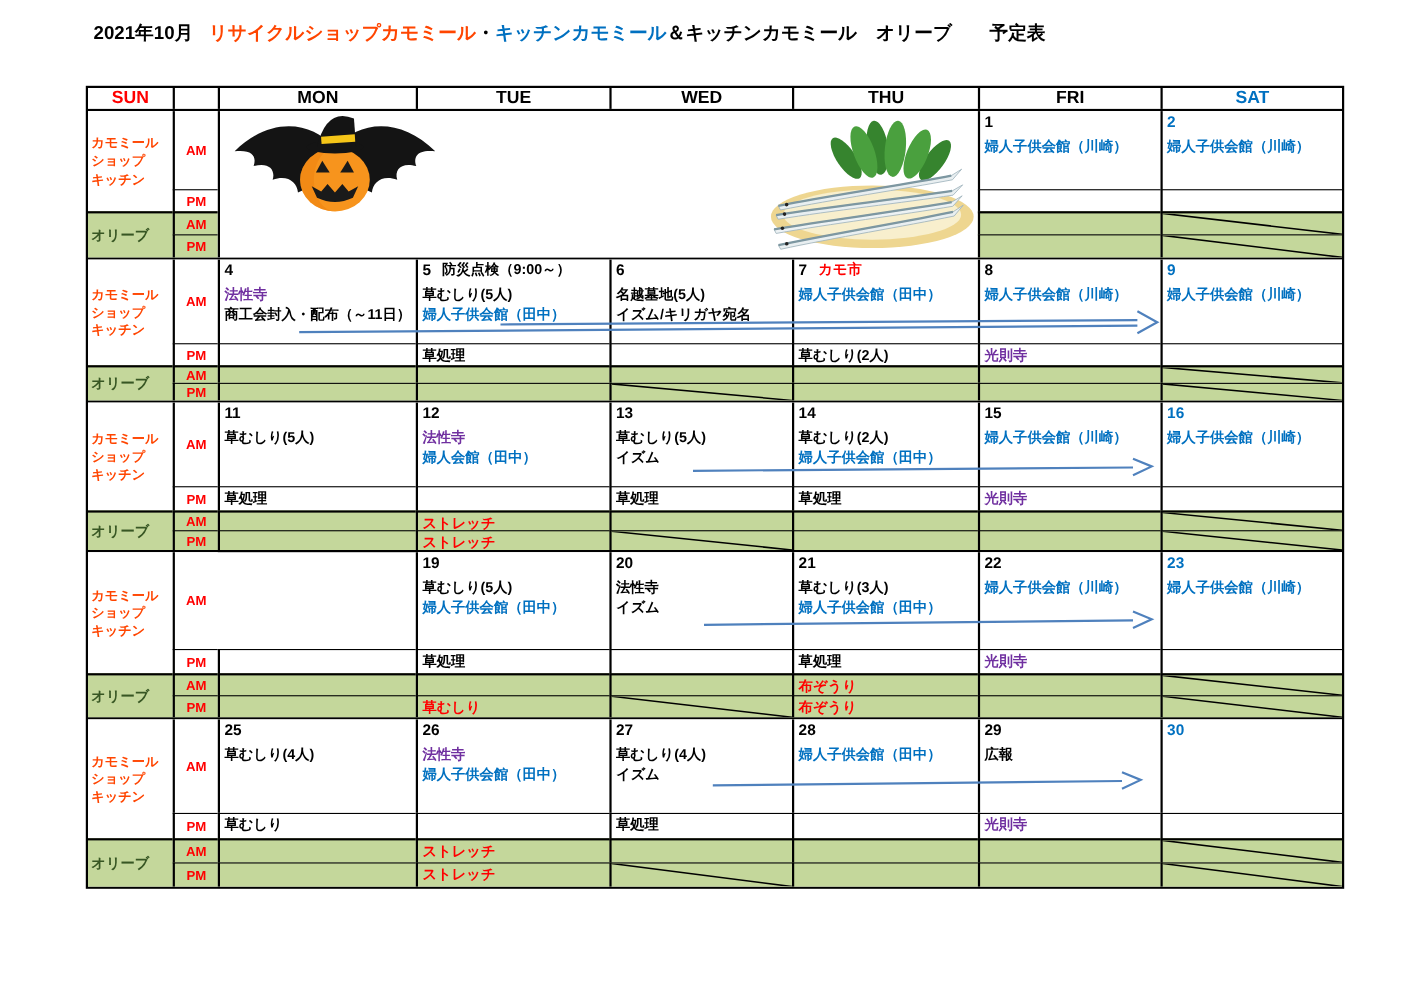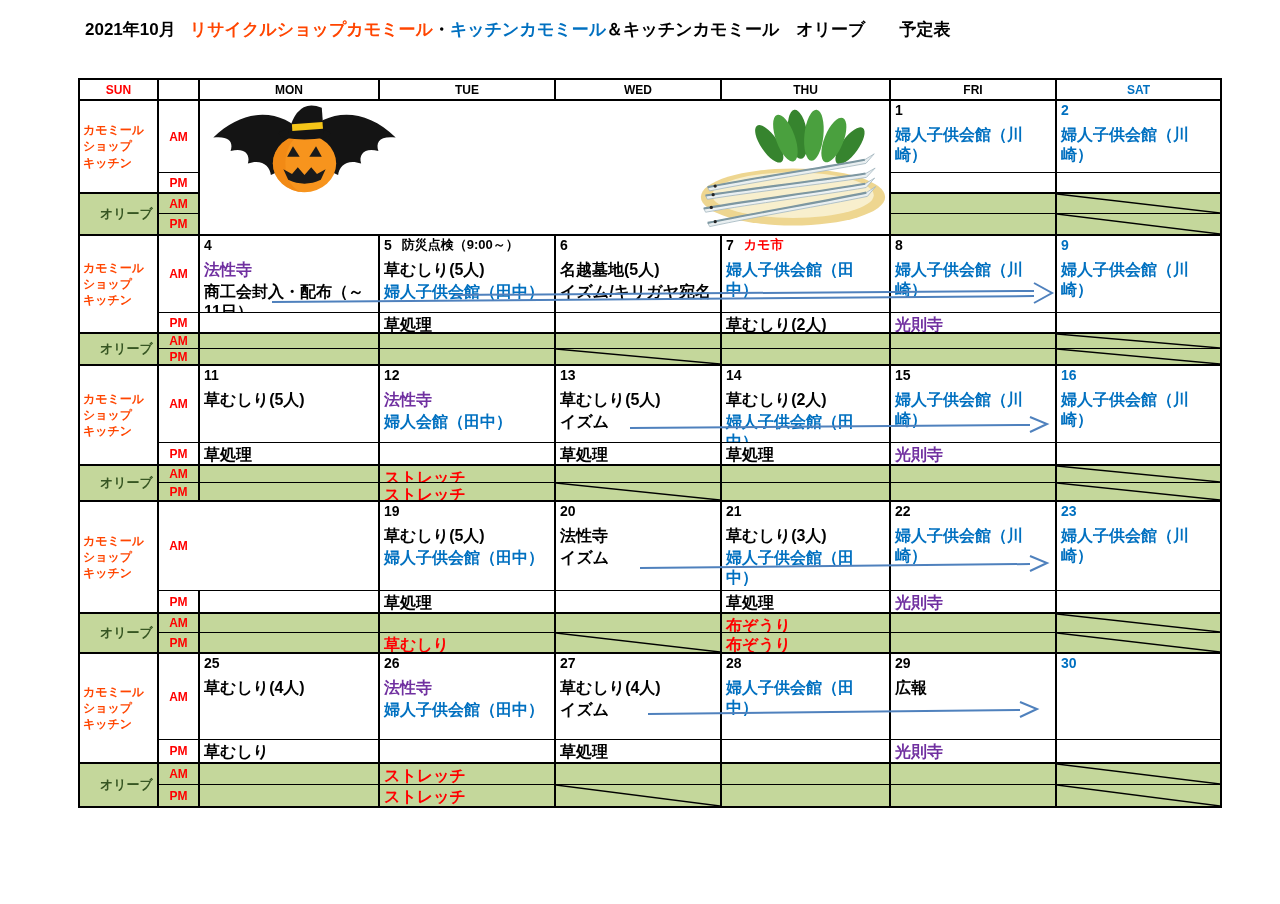--- a/index.html
+++ b/index.html
@@ -16,41 +16,41 @@
   .t-orange{color:#ff4500;}
   .t-blue{color:#0070c0;}
   .gap{display:inline-block;width:14px;}
   .contact{position:absolute;left:818px;top:48px;font-size:14px;font-weight:bold;white-space:pre;}
   .contact span{margin-right:26px;}
   
   .cal{position:absolute;left:78px;top:78px;width:1140px;border:2px solid #000;background:#fff;}
   .grid{display:grid;grid-template-columns:77px 41px 180px 176px 166px 169px 166px 165px;}
   .hdr{grid-template-rows:19px;}
   .hc{border-left:2px solid #000;display:flex;align-items:center;justify-content:center;
-      font-size:12px;font-weight:bold;}
+      font-size:16px;font-weight:bold;}
   .wk{border-top:2px solid #000;}
   .w1{grid-template-rows:71px 20px 21px 21px;}
   .w2{grid-template-rows:76px 20px 16px 16px;}
   .w3{grid-template-rows:76px 22px 18px 18px;}
   .w4{grid-template-rows:88px 22px 20px 20px;}
   .w5{grid-template-rows:85px 23px 22px 22px;}
   .c{position:relative;background:#fff;border-left:2px solid #000;overflow:hidden;font-weight:bold;}
   .first{border-left:none;}
   .r2{border-top:1px solid #000;}
   .r3{border-top:2px solid #000;}
   .r4{border-top:1px solid #000;}
   .olv{background:#c4d79b;}
   .shoplbl{color:#ff4500;font-size:12px;line-height:1.35;display:flex;flex-direction:column;
            justify-content:center;padding-left:3px;}
-  .olvlbl{color:#375623;font-size:13px;display:flex;align-items:center;padding-left:20px;}
+  .olvlbl{color:#375623;font-size:13px;display:flex;align-items:center;padding-left:3px;}
   .ampm{color:#ff0000;font-size:12px;display:flex;align-items:center;justify-content:center;}
   .day{padding:1px 4px;font-size:12px;line-height:1.25;}
   .date{font-size:14px;display:inline-block;vertical-align:top;line-height:1.2;}
   .note{font-size:13px;display:inline-block;margin-left:10px;line-height:1.25;}
-  .ln{display:block;font-size:16px;margin-top:2px;}
+  .ln{display:block;font-size:13px;margin-top:2px;}
   .ln.g{margin-top:6px;}
   .r2 .ln,.r3 .ln,.r4 .ln{margin-top:1px;}
   .diag{position:absolute;left:0;top:0;width:100%;height:100%;}
   .diag line{stroke:#000;stroke-width:1.4;vector-effect:non-scaling-stroke;}
   .deco{background:#fff;overflow:hidden;}
   .bat{position:absolute;left:2px;top:2px;width:205px;height:96px;}
   .msg{position:absolute;left:228px;top:57px;font-size:14px;font-weight:bold;white-space:nowrap;}
   .fishp{position:absolute;left:498px;top:6px;width:190px;height:124px;}
   .arrows{position:absolute;left:0;top:0;width:1280px;height:904px;pointer-events:none;}
   .ar{stroke:#4f81bd;stroke-width:2;fill:none;}

